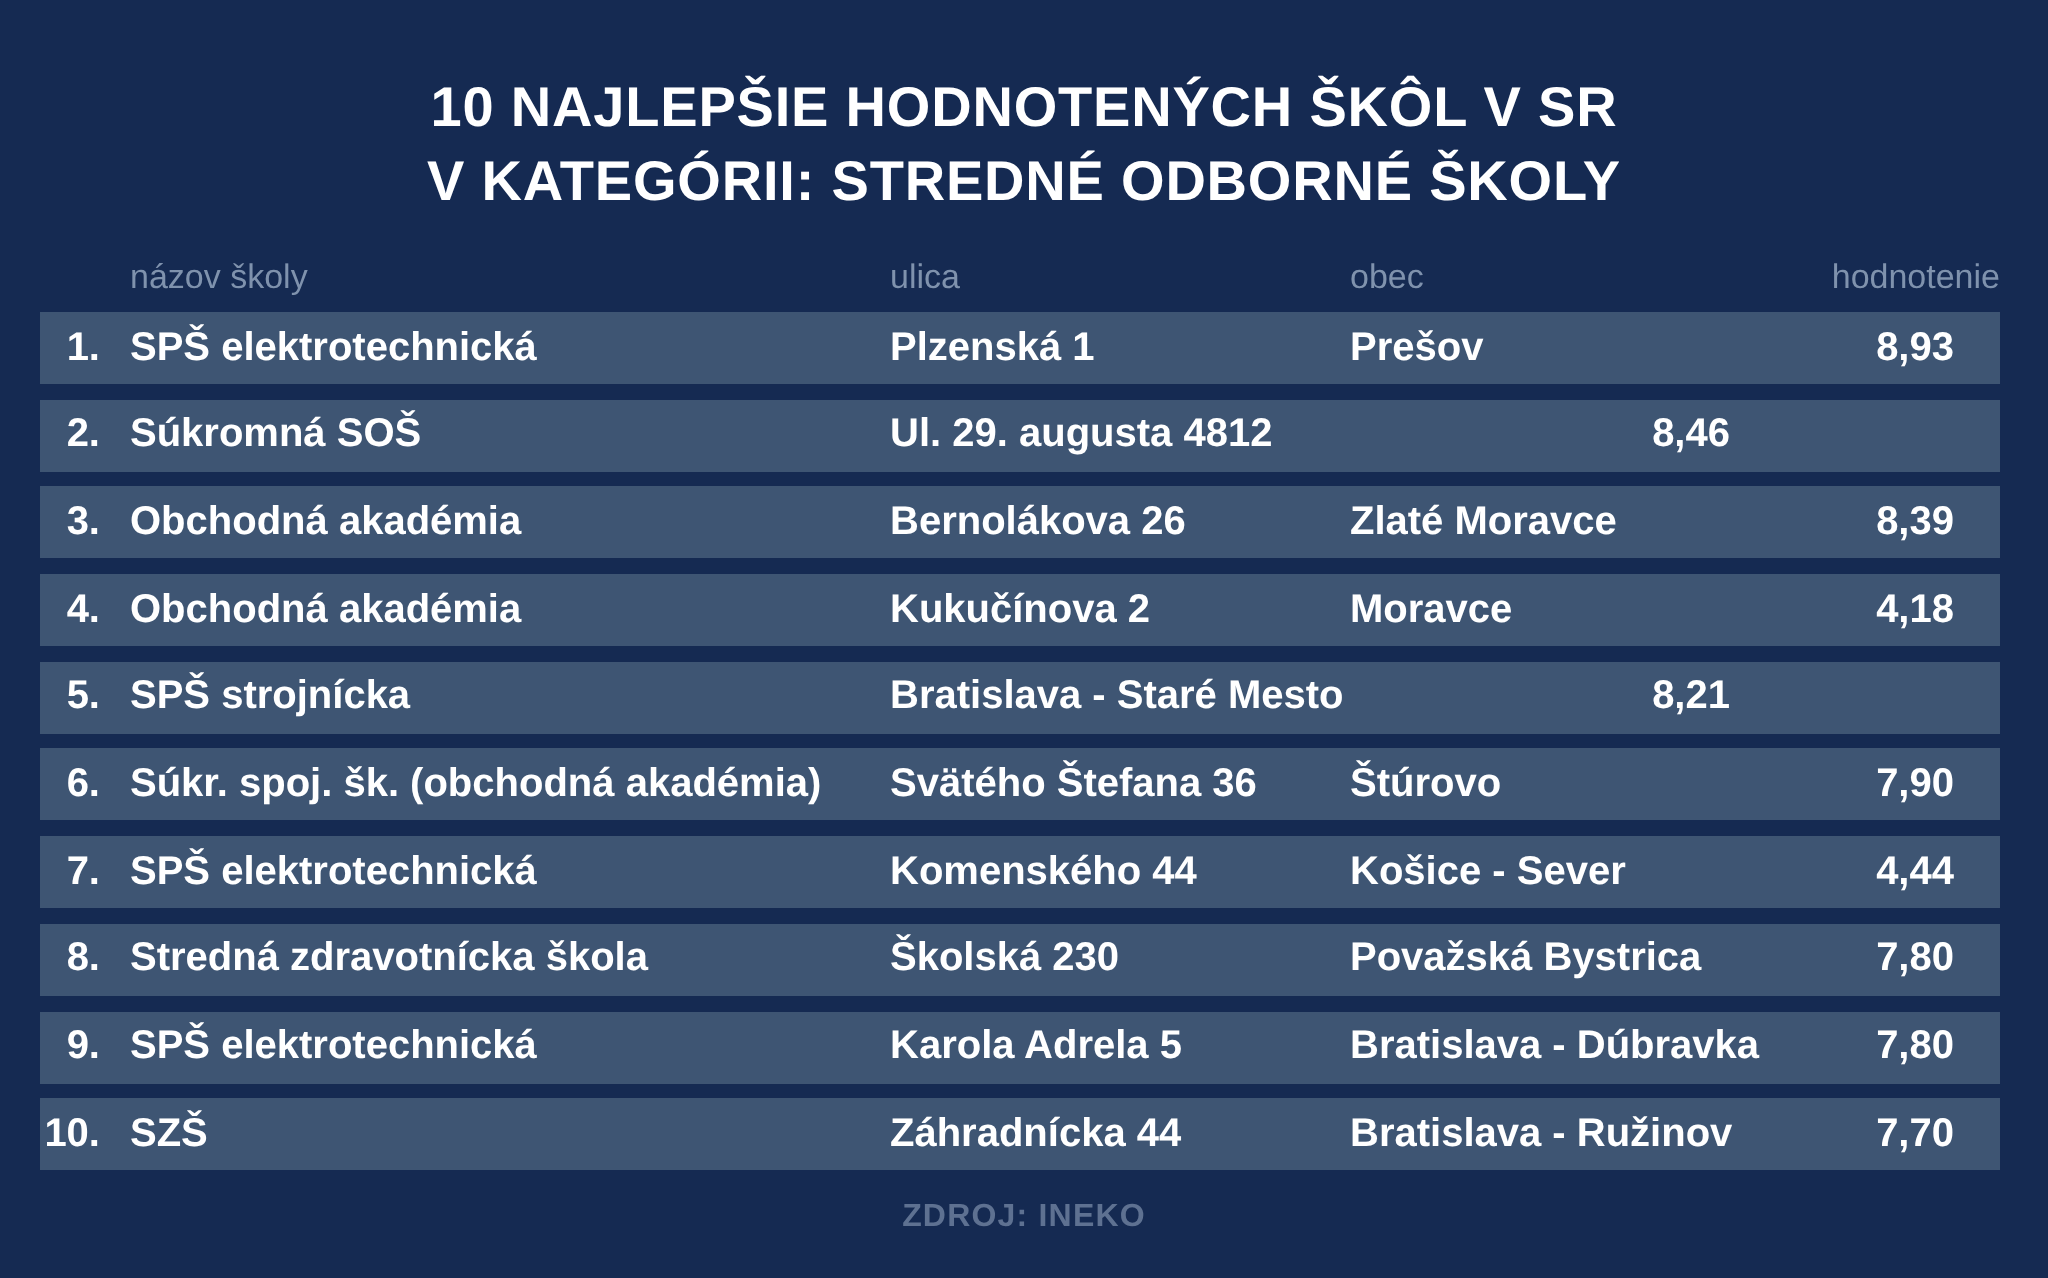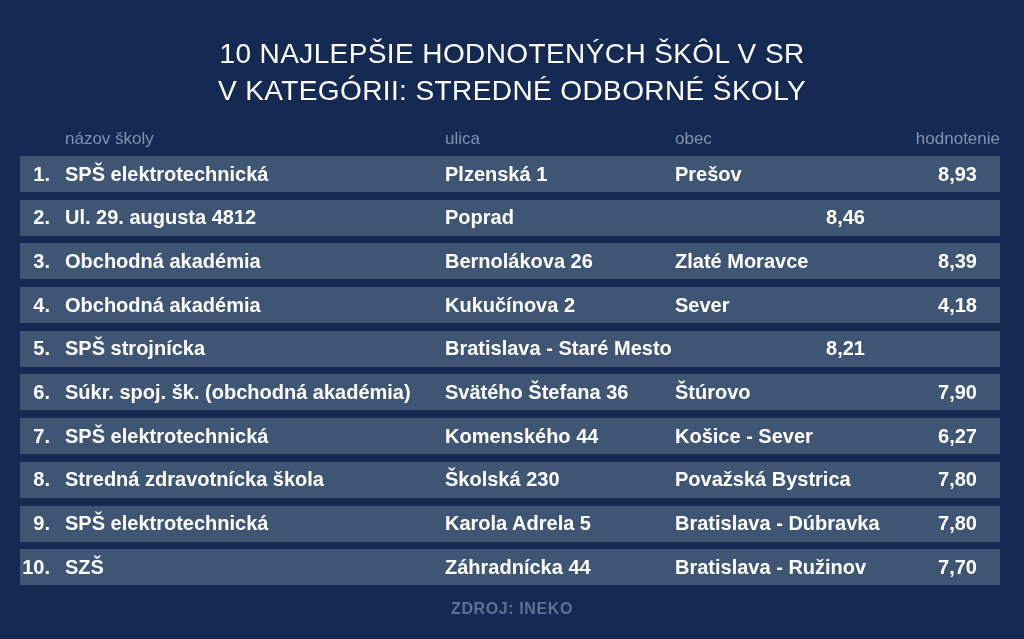--- a/index.html
+++ b/index.html
@@ -8,21 +8,21 @@
     background: var(--background, #152a52);
     font-family: "Liberation Sans", sans-serif;
     overflow: hidden;
   }
   .stage { position: relative; width: 1024px; height: 639px; }
 
   .title {
     position: absolute; top: 16px; left: 0; width: 100%;
     text-align: center;
     color: var(--title-text, #ffffff);
-    font-weight: normal; font-size: 28px; line-height: 37px;
+    font-weight: bold; font-size: 28px; line-height: 37px;
     letter-spacing: 0.4px;
   }
   .title span { display: block; }
 
   .col-headers {
     position: absolute; top: 129px; left: 20px; width: 980px;
     display: grid;
     grid-template-columns: 30px 365px 215px 190px 1fr;
     column-gap: 15px;
     color: var(--header-text, #7f92ad);
@@ -79,38 +79,38 @@
     <div class="row">
       <span class="c-rank">1.</span>
       <span class="c-name">SPŠ elektrotechnická</span>
       <span class="c-street">Plzenská 1</span>
       <span class="c-city">Prešov</span>
       <span class="c-rating">8,93</span>
     </div>
 
     <div class="row">
       <span class="c-rank">2.</span>
+      <span class="c-name">Súkromná SOŠ</span>
       <span class="c-street">Ul. 29. augusta 4812</span>
-      <span class="c-city">Poprad</span>
       <span class="c-rating">8,46</span>
     </div>
 
     <div class="row">
       <span class="c-rank">3.</span>
       <span class="c-name">Obchodná akadémia</span>
       <span class="c-street">Bernolákova 26</span>
       <span class="c-city">Zlaté Moravce</span>
       <span class="c-rating">8,39</span>
     </div>
 
     <div class="row">
       <span class="c-rank">4.</span>
       <span class="c-name">Obchodná akadémia</span>
       <span class="c-street">Kukučínova 2</span>
-      <span class="c-city">Sever</span>
+      <span class="c-city">Moravce</span>
       <span class="c-rating">4,18</span>
     </div>
 
     <div class="row">
       <span class="c-rank">5.</span>
       <span class="c-name">SPŠ strojnícka</span>
       <span class="c-city">Bratislava - Staré Mesto</span>
       <span class="c-rating">8,21</span>
     </div>
 
@@ -120,21 +120,21 @@
       <span class="c-street">Svätého Štefana 36</span>
       <span class="c-city">Štúrovo</span>
       <span class="c-rating">7,90</span>
     </div>
 
     <div class="row">
       <span class="c-rank">7.</span>
       <span class="c-name">SPŠ elektrotechnická</span>
       <span class="c-street">Komenského 44</span>
       <span class="c-city">Košice - Sever</span>
-      <span class="c-rating">6,27</span>
+      <span class="c-rating">4,44</span>
     </div>
 
     <div class="row">
       <span class="c-rank">8.</span>
       <span class="c-name">Stredná zdravotnícka škola</span>
       <span class="c-street">Školská 230</span>
       <span class="c-city">Považská Bystrica</span>
       <span class="c-rating">7,80</span>
     </div>
 

